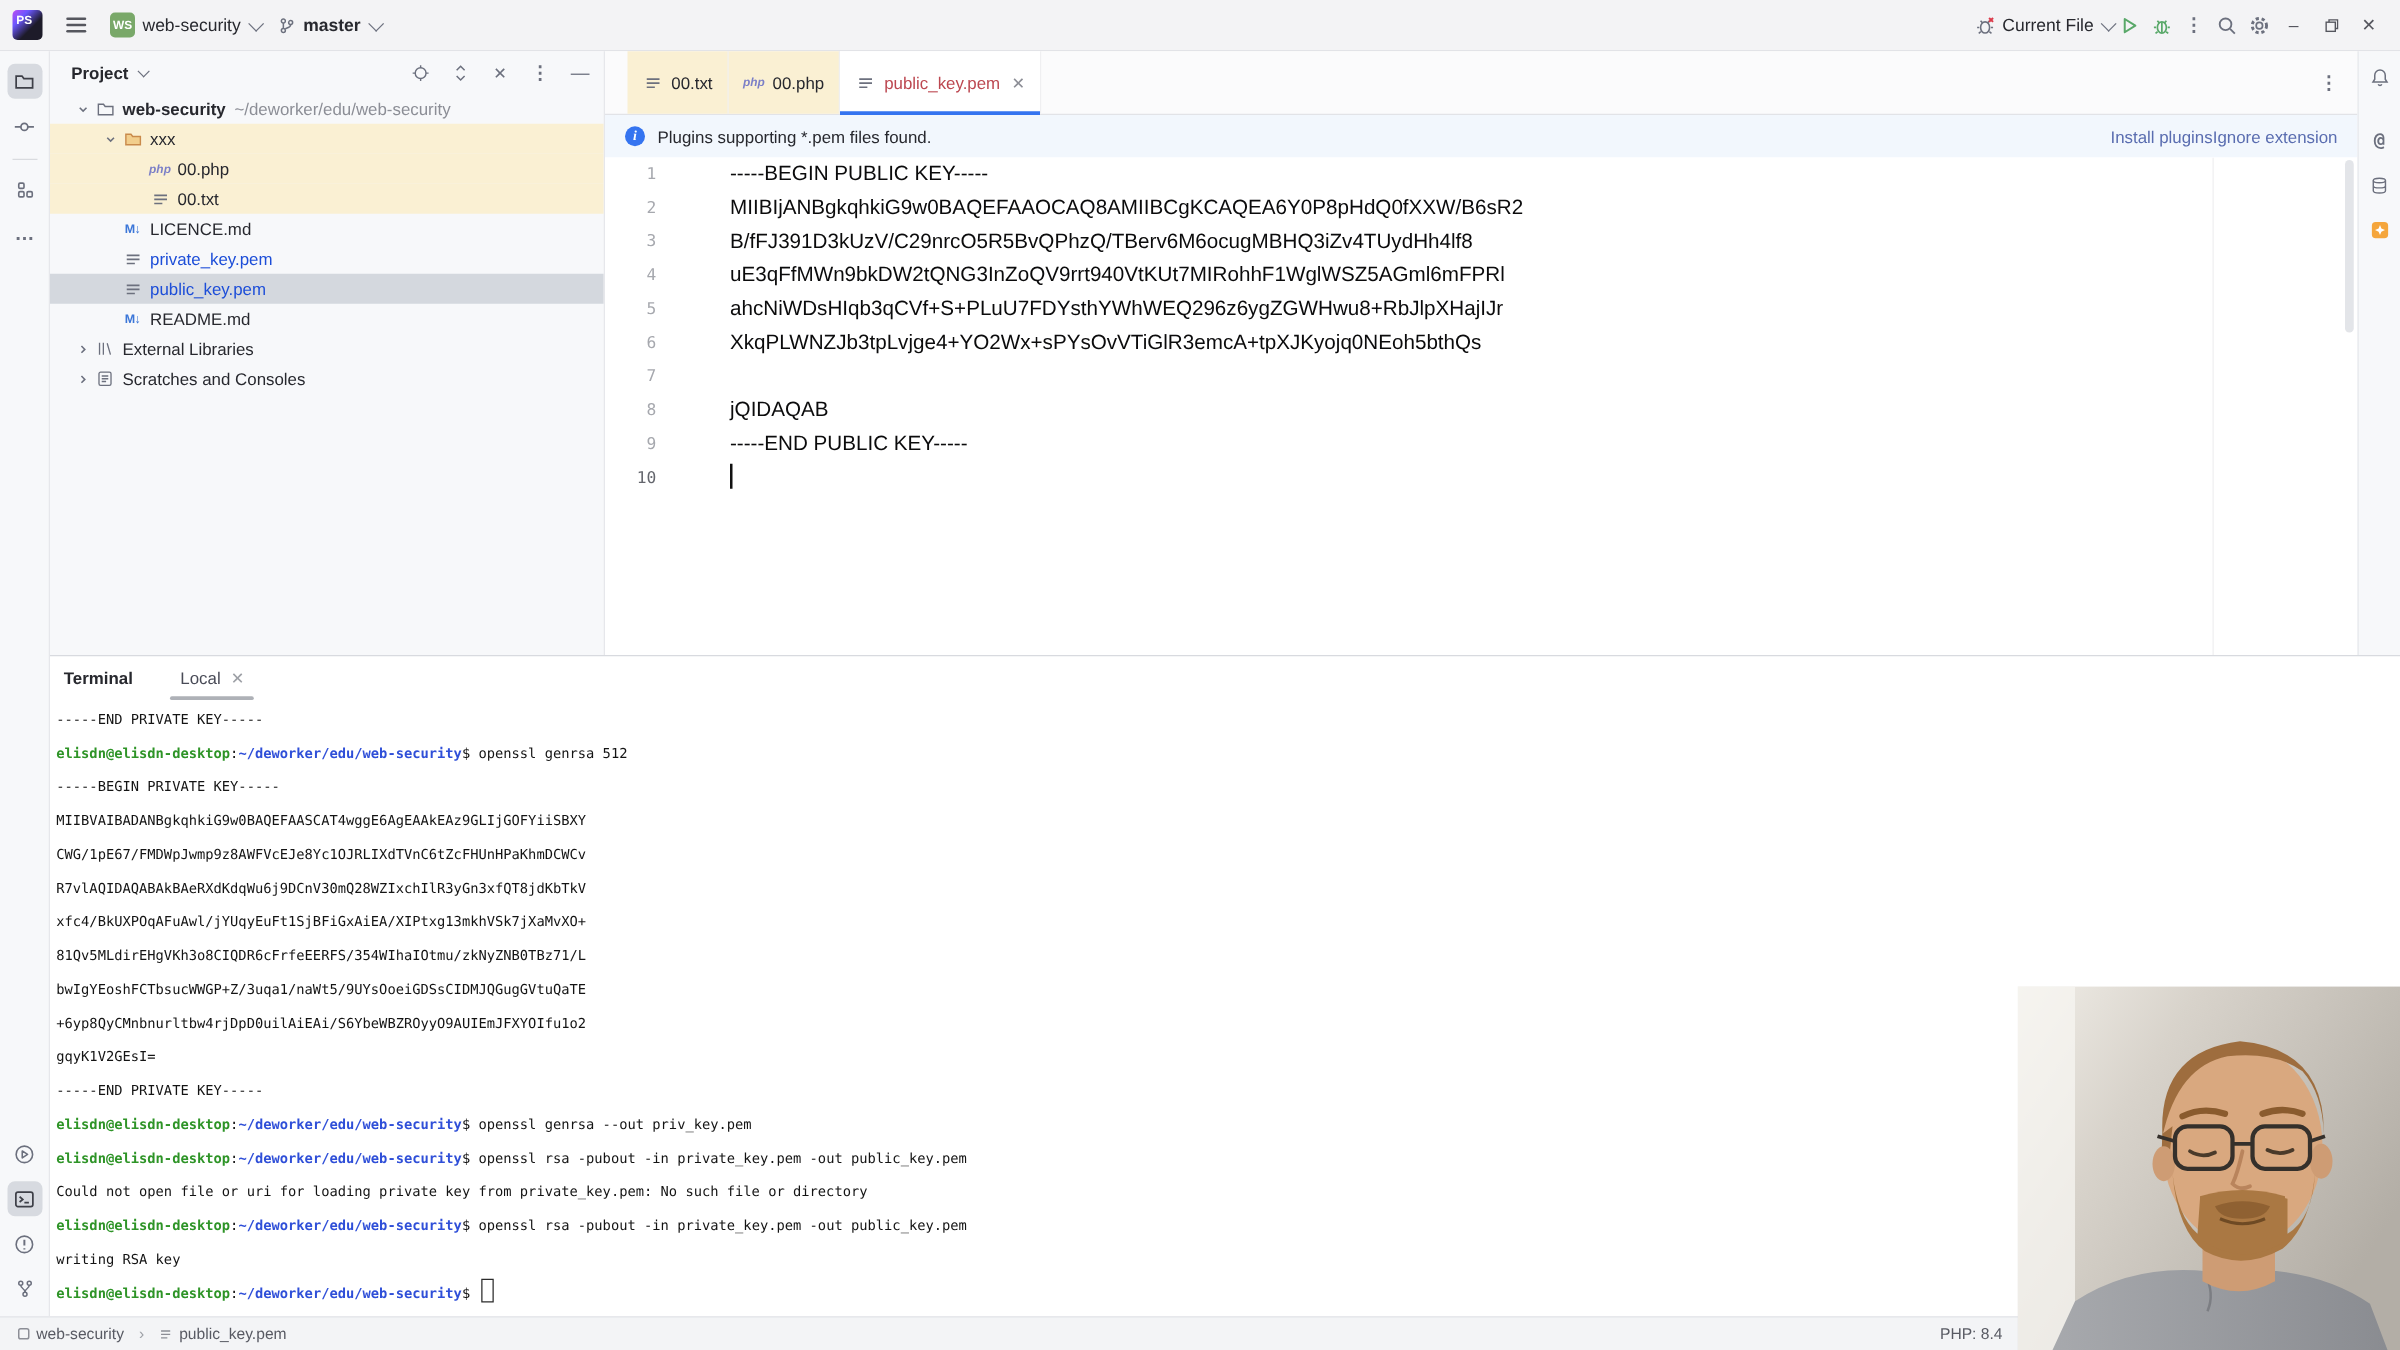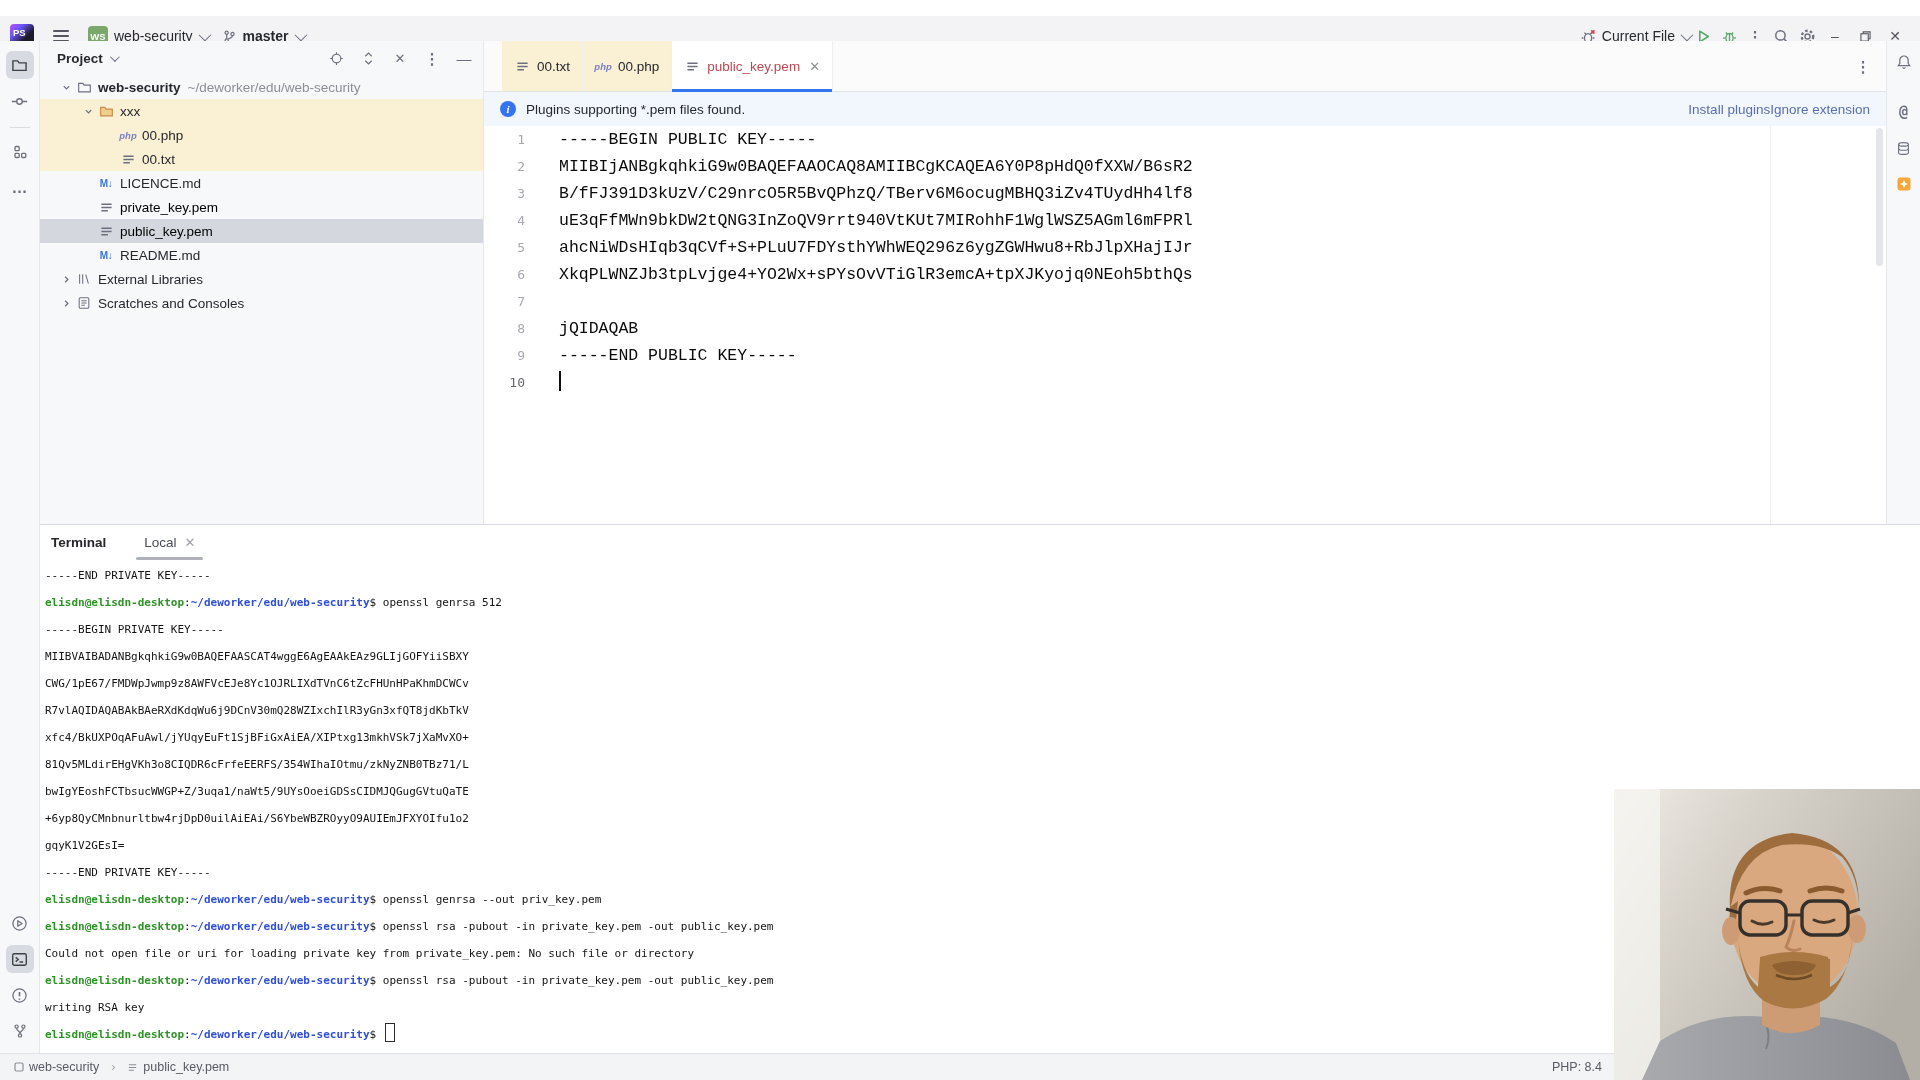--- a/index.html
+++ b/index.html
@@ -2,21 +2,21 @@
 <html><head>
 <meta charset="utf-8">
 <style>
   html,body{margin:0;padding:0;}
   body{width:1920px;height:1080px;overflow:hidden;position:relative;background:#fff;
        font-family:"Liberation Sans",sans-serif;color:#27282E;-webkit-font-smoothing:antialiased;}
   .mono{font-family:"DejaVu Sans Mono","Liberation Mono",monospace;}
 
   
   #header{position:absolute;left:0;top:0;width:1920px;height:41px;background:#F3F3F5;
-          border-bottom:1px solid #E2E3E7;box-sizing:border-box;display:flex;align-items:center;padding:0 10px;margin-top:16px;}
+          border-bottom:1px solid #E2E3E7;box-sizing:border-box;display:flex;align-items:center;padding:0 10px;}
   .h-left{display:flex;align-items:center;gap:14px;}
   .h-right{margin-left:auto;display:flex;align-items:center;}
   #ps-logo{width:24px;height:24px;border-radius:4px;background:linear-gradient(135deg,#BE4DF3 0%,#6B57FF 28%,#1D1B29 62%,#1D1B29 100%);
            color:#fff;font-size:9.5px;font-weight:bold;display:flex;align-items:flex-start;justify-content:flex-start;padding:3px 0 0 3px;box-sizing:border-box;}
   .icon-btn{display:flex;align-items:center;justify-content:center;width:26px;height:26px;border-radius:5px;color:#6C707E;}
   .ham{display:flex;flex-direction:column;gap:3.5px;width:16px;}
   .ham span{height:1.6px;background:#55565E;border-radius:1px;}
   #ws-badge{width:20px;height:20px;border-radius:4px;background:#79A869;color:#fff;font-size:9.5px;font-weight:bold;
             display:flex;align-items:center;justify-content:center;}
   .h-widget{display:flex;align-items:center;gap:6px;font-size:14px;color:#27282E;font-weight:500;}
@@ -41,21 +41,21 @@
   .ph-icons{margin-left:auto;display:flex;align-items:center;gap:10px;color:#6C707E;}
   .ph-icons .icon-btn{width:22px;height:22px;}
   #tree{font-size:13.5px;}
   .tree-row{height:24px;display:flex;align-items:center;white-space:nowrap;}
   .tree-row.hl-yellow{background:#FAF0D3;}
   .tree-row.selected{background:#D4D8DE;}
   .t-chev{width:20px;flex:none;display:flex;align-items:center;justify-content:center;color:#6C707E;}
   .t-icon{width:16px;height:16px;flex:none;margin-right:6px;display:flex;align-items:center;justify-content:center;}
   .t-label{color:#27282E;}
   .t-label.bold{font-weight:bold;}
-  .t-label.red{color:#000000;}
+  .t-label.red{color:#1d4ed8;}
   .t-label.olive{color:#99852E;}
   .t-suffix{color:#8C8E96;margin-left:7px;}
   .php-ic{color:#7B7FC7;font-style:italic;font-weight:bold;font-size:9.5px;}
   .md-ic{color:#3B76D8;font-weight:bold;font-size:10px;letter-spacing:-0.5px;}
 
   
   #tabstrip{position:absolute;left:484px;top:41px;right:34px;height:51px;background:#FBFBFC;border-bottom:1px solid #E2E3E7;
             box-sizing:border-box;display:flex;align-items:stretch;padding-left:18px;}
   .etab{display:flex;align-items:center;gap:7px;padding:0 12px;font-size:13.5px;color:#27282E;position:relative;border-right:1px solid #EFEFF1;}
   .etab.hl{background:#FAF0D3;}
@@ -70,21 +70,21 @@
   #banner-info{width:16px;height:16px;border-radius:50%;background:#3574F0;color:#fff;font-size:11px;font-weight:bold;
                display:flex;align-items:center;justify-content:center;font-family:"Liberation Serif",serif;font-style:italic;flex:none;}
   .banner-actions{margin-left:auto;display:flex;}
   .banner-link{color:#5A6DB0;font-size:13.5px;}
 
   #code{position:absolute;left:484px;top:126px;right:34px;bottom:556px;background:#fff;overflow:hidden;}
   #margin-guide{position:absolute;left:1286px;top:0;bottom:0;width:1px;background:#EFEFF1;}
   #scroll-thumb{position:absolute;right:3px;top:2px;width:7px;height:138px;background:#DCDEE3;border-radius:4px;opacity:.8;}
   .code-line{height:27px;line-height:27px;display:flex;font-size:16.5px;color:#0B0B0C;}
   .code-line .ln{width:41px;text-align:right;flex:none;font-size:13px;color:#A6A8AE;font-family:"DejaVu Sans Mono","Liberation Mono",monospace;}
-  .code-line .ct{margin-left:34px;white-space:pre;font-family:Liberation Mono, monospace;}
+  .code-line .ct{margin-left:59px;white-space:pre;font-family:Liberation Sans, sans-serif;}
   .code-line.caret-line .ln{color:#64666D;}
   #caret{display:inline-block;width:2px;height:20px;background:#111;vertical-align:-4px;}
 
   
   #right-bar{position:absolute;right:0;top:41px;width:34px;bottom:27px;background:#F7F8FA;border-left:1px solid #E6E7EB;
              box-sizing:border-box;display:flex;flex-direction:column;align-items:center;padding-top:8px;}
   .rb-icon{width:26px;height:26px;border-radius:5px;display:flex;align-items:center;justify-content:center;color:#6C707E;margin-bottom:10px;}
   .rb-gap{height:14px;}
 
   

